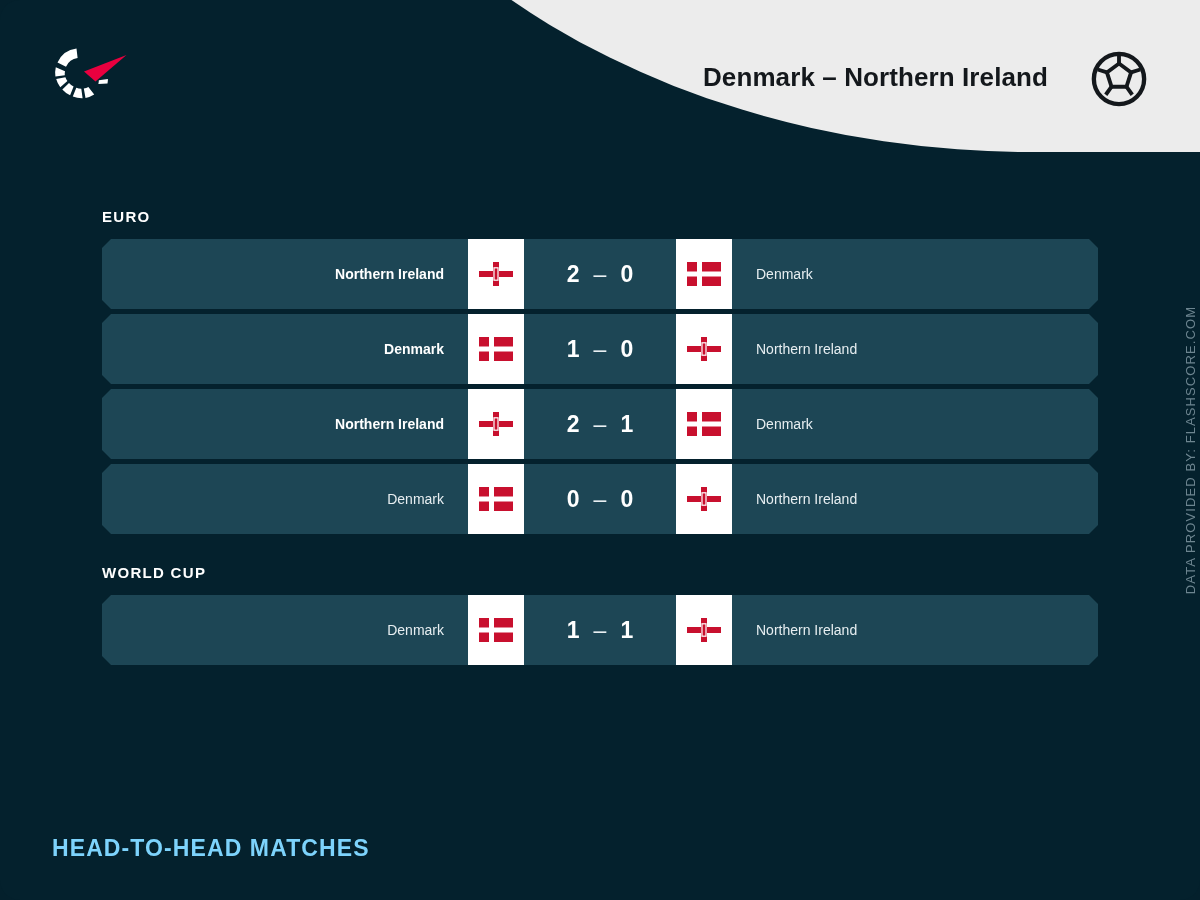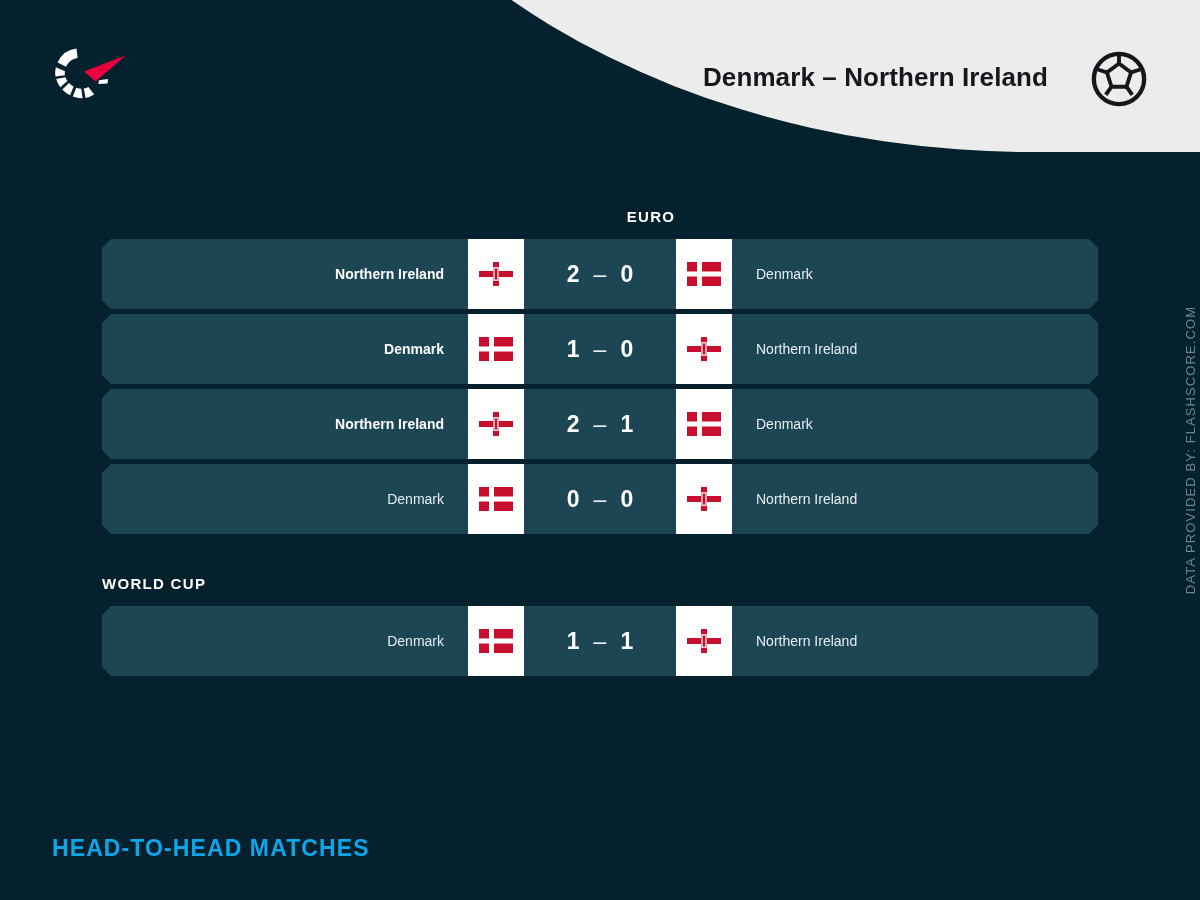--- a/index.html
+++ b/index.html
@@ -73,22 +73,22 @@
     width:1200px;
   }
 
   .section-label {
     margin:0 0 14px 102px;
     font-size:15px;
     font-weight:bold;
     letter-spacing:1.3px;
     color:#ffffff;
   }
-  .section:first-child .section-label { margin-top:56px;text-align:center; }
-  .section + .section .section-label { margin-top:41px; }
+  .section:first-child .section-label { margin-top:56px; }
+  .section + .section .section-label { margin-top:30px; }
 
   .rows { margin:0 102px; }
 
   .match-row {
     position:relative;
     display:flex;
     align-items:stretch;
     height:70px;
     margin-bottom:5px;
     background:#1d4655;
@@ -134,21 +134,21 @@
   }
   .score .dash { font-weight:normal; color:#e9eff2; }
 
   
   #footer-caption {
     position:absolute;
     left:52px; bottom:38px;
     font-size:23px;
     font-weight:bold;
     letter-spacing:1.1px;
-    color:#0ea5e9;
+    color:#7dd3fc;
   }
 </style>
 </head>
 <body>
 
 <div id="stage">
 
   <div id="header">
     <div id="header-bg"></div>
 

